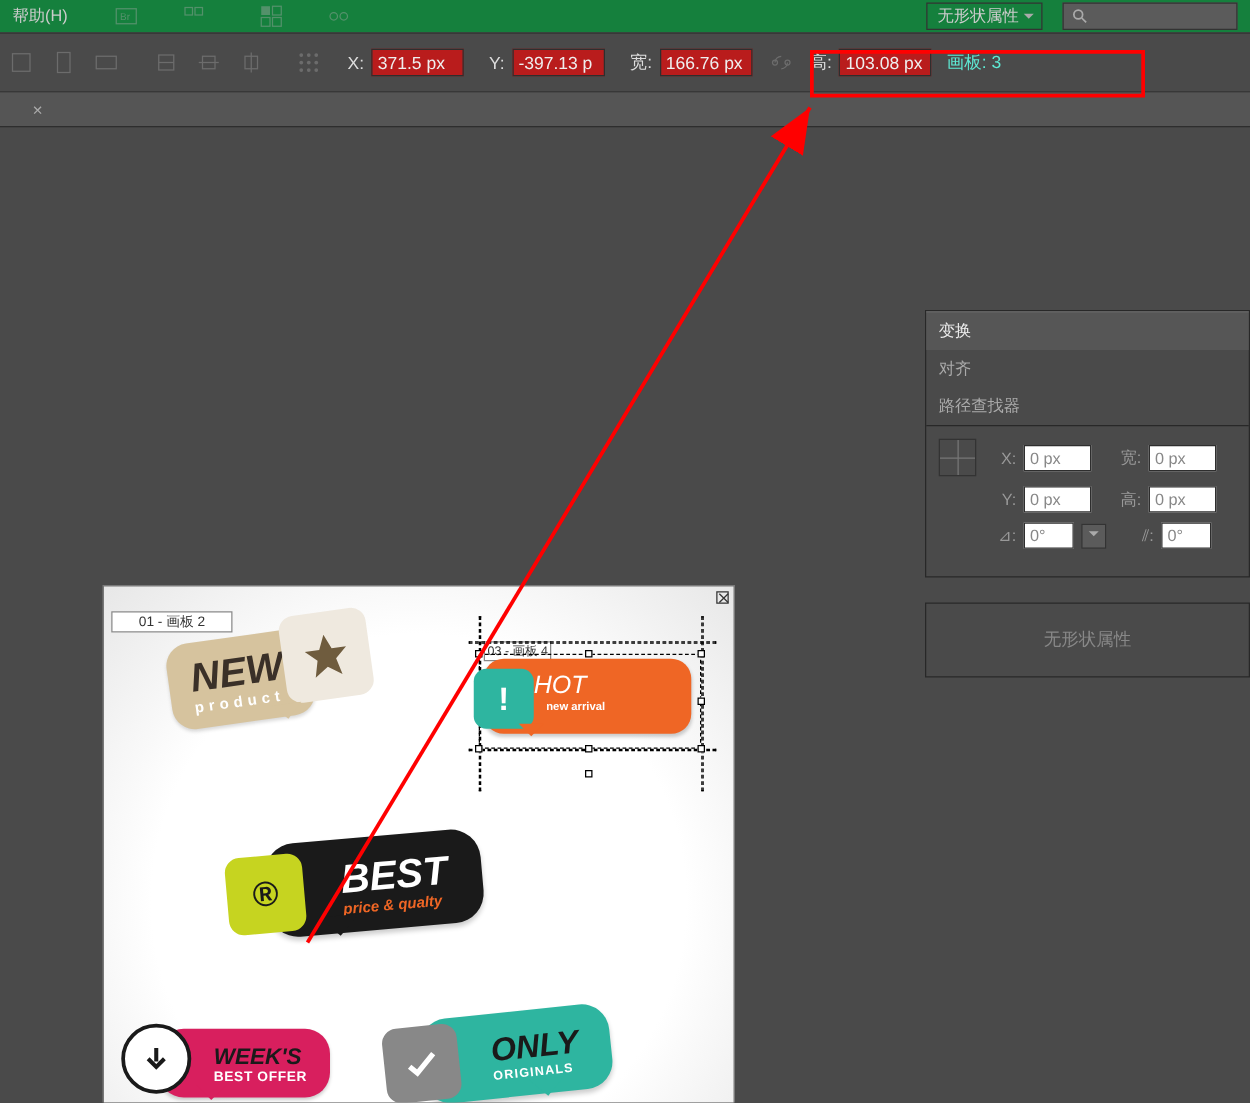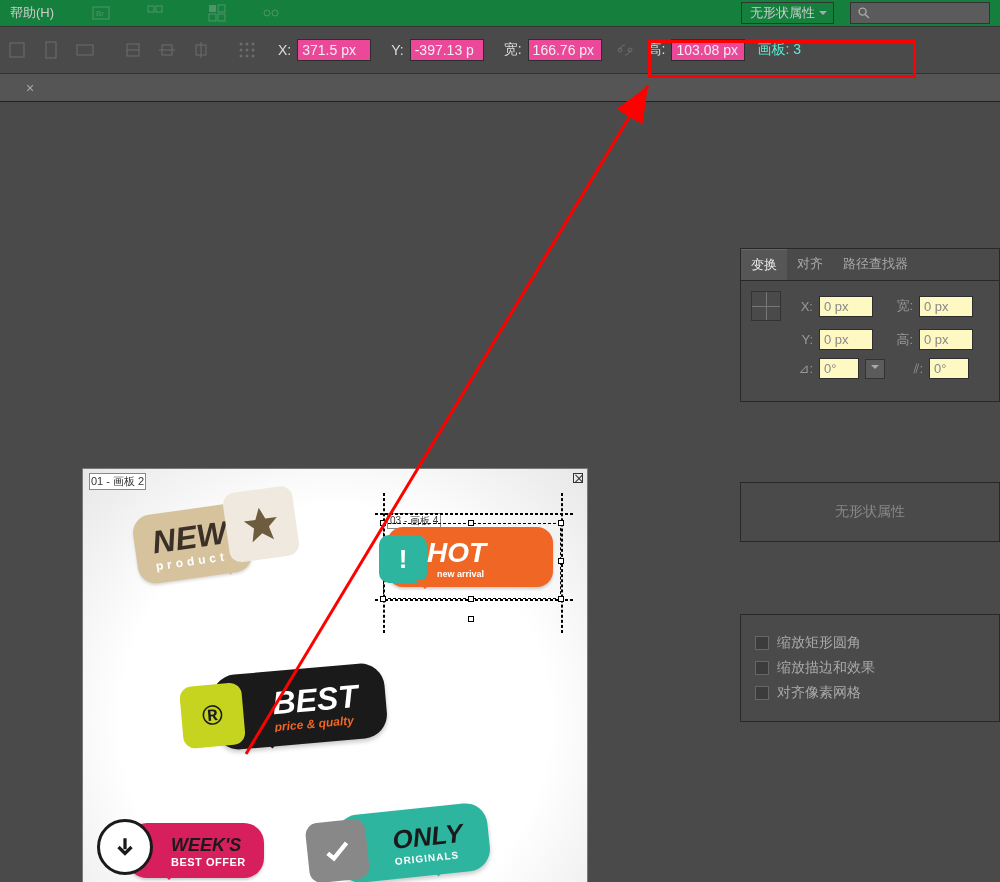--- a/index.html
+++ b/index.html
@@ -9,48 +9,48 @@
 .top-bar .help { margin-right: 20px; }
 .top-bar .icon-btn { width: 26px; height: 20px; margin: 0 14px; opacity: 0.7; display:flex; align-items:center; justify-content:center; }
 .top-bar .spacer { flex: 1; }
 .workspace-dd { height: 22px; padding: 0 18px 0 8px; border: 1px solid #333; display: flex; align-items: center; position: relative; margin-right: 16px; }
 .workspace-dd::after { content: ""; position: absolute; right: 6px; top: 8px; border: 4px solid transparent; border-top-color: #aaa; }
 .search-box { width: 140px; height: 22px; background: #5b5b5b; border: 1px solid #333; display: flex; align-items: center; padding: 0 6px; }
 
 .control-bar { height: 48px; background: #4a4a4a; border-top: 1px solid #333; border-bottom: 1px solid #333; display: flex; align-items: center; padding: 0 4px; font-size: 14px; color: #ddd; gap: 6px; }
 .control-bar .group-icons { display:flex; gap:8px; align-items:center; }
 .ctrl-icon { width: 26px; height: 26px; opacity: 0.6; display:flex; align-items:center; justify-content:center; }
-.val-box { background: #ec4899; border: 1px solid #2e2e2e; padding: 2px 4px; min-width: 74px; color: #efefef; font-size: 14px; }
+.val-box { background: #b91c1c; border: 1px solid #2e2e2e; padding: 2px 4px; min-width: 74px; color: #efefef; font-size: 14px; }
 .artboard-info { color: #5eead4; padding-left: 6px; }
 
 .doc-tab { height: 28px; background: #555; border-bottom: 1px solid #222; display: flex; align-items: center; padding: 0 12px; color: #ddd; font-size: 14px; }
 .doc-tab .close-x { margin-left: 14px; font-size: 14px; color: #aaa; cursor: pointer; }
 
 .workspace { position: absolute; top: 102px; left: 0; right: 0; bottom: 0; background: #4a4a4a; }
 
 .canvas { position: absolute; left: 82px; top: 366px; width: 506px; height: 506px; background: radial-gradient(ellipse at center, #fff 60%, #e7e7e7 100%); border: 1px solid #7a7a7a; }
-.canvas .label { position: absolute; left: 6px; top: 4px; font-size: 11px; color: #333; border: 1px solid #888; padding: 0 1px; background: #fff; }
+.canvas .label { position: absolute; left: 6px; top: 20px; font-size: 11px; color: #333; border: 1px solid #888; padding: 0 21px; background: #fff; }
 .canvas .close-sq { position: absolute; right: 4px; top: 4px; width: 10px; height: 10px; border: 1px solid #333; }
 .canvas .close-sq::before, .canvas .close-sq::after { content:""; position:absolute; left:0; top:4px; width:10px; height:1px; background:#333; }
 .canvas .close-sq::before { transform: rotate(45deg);} .canvas .close-sq::after{ transform: rotate(-45deg);}
 
 .badge { position: absolute; }
 .new-badge { left: 52px; top: 40px; transform: rotate(-8deg); }
 .new-body { background: #d6c39e; border-radius: 18px; padding: 14px 22px 10px 18px; position: relative; box-shadow: 0 2px 3px rgba(0,0,0,0.15); }
 .new-body::after { content:""; position:absolute; right:12px; bottom:-14px; border:12px solid transparent; border-top-color:#d6c39e; }
 .new-star { position:absolute; right:-48px; top:-10px; width:70px; height:70px; background:#efe9df; border-radius:12px; display:flex; align-items:center; justify-content:center; }
 .new-star svg { fill:#6f5c3e; }
 .new-title { font-size: 32px; font-weight: 900; font-style:italic; color:#3a3028; line-height:0.9;}
 .new-sub { font-size: 12px; font-weight:700; letter-spacing:4px; color:#fff; margin-top:2px;}
 
 .hot-sel { position:absolute; left:292px; top:44px; width: 200px; height: 120px; }
 .dash { border: 1px dashed #000; position:absolute; }
 .hot-body { background:#ef6625; border-radius:16px; padding:10px 16px 8px 40px; position:relative; left:12px; top:14px; width:166px; height:60px; box-shadow:0 2px 3px rgba(0,0,0,0.2);}
 .hot-body::after {content:"";position:absolute;left:28px;bottom:-12px;border:10px solid transparent;border-top-color:#ef6625;}
-.hot-title { font-size:28px; font-weight:700; font-style:italic; color:#fff; }
+.hot-title { font-size:20px; font-weight:400; font-style:italic; color:#fff; }
 .hot-sub { font-size:9px; font-weight:700; color:#fff;padding-left:10px; }
 .hot-exc { position:absolute; left:-8px; top:8px; width:48px; height:48px; background:#2eb5a0; border-radius:10px; display:flex; align-items:center; justify-content:center; color:#fff; font-size:26px; font-weight:900;}
 .sel-handle { width:6px; height:6px; border:1px solid #000; background:#fff; position:absolute; }
 .art-lbl { position:absolute; left:12px; top:0px; font-size:10px; color:#333; border:1px solid #888; padding:0 2px; background:#fff;}
 
 .best-badge { left:130px; top:200px; }
 .best-body { background:#1a1a1a; border-radius:24px; padding:18px 28px 12px 60px; transform:rotate(-5deg); box-shadow:0 3px 4px rgba(0,0,0,0.2); position:relative;}
 .best-body::after{content:"";position:absolute;left:40px;bottom:-18px;border:16px solid transparent;border-top-color:#1a1a1a;}
 .best-title{font-size:32px;font-weight:900;font-style:italic;color:#fff;line-height:0.9;}
 .best-sub{font-size:12px;font-weight:700;font-style:italic;color:#ef6625;margin-top:2px;}
@@ -65,27 +65,27 @@
 
 .only-badge { left:254px; top:340px; }
 .only-body { background:#2eb5a0; border-radius:22px; padding:14px 26px 12px 56px; transform:rotate(-6deg); box-shadow:0 3px 4px rgba(0,0,0,0.2); position:relative;}
 .only-body::after{content:"";position:absolute;right:40px;bottom:-16px;border:14px solid transparent;border-top-color:#2eb5a0;}
 .only-title{font-size:26px;font-weight:900;font-style:italic;color:#1a1a1a;}
 .only-sub{font-size:10px;font-weight:700;color:#fff;letter-spacing:1px;}
 .only-chk{position:absolute;left:-30px;top:4px;width:60px;height:60px;background:#888;border-radius:12px;display:flex;align-items:center;justify-content:center;}
 
 .panel { position:absolute; right:0; width:260px; background:#4a4a4a; border:1px solid #282828; }
 .panel-top { top:146px; }
-.panel-tabs { display:flex; border-bottom:1px solid #282828; }
+.panel-tabs { display:flex; border-bottom:1px solid #282828;flex-direction:column; }
 .panel-tab { padding:6px 10px; font-size:13px; color:#aaa; }
 .panel-tab.active { background:#565656; color:#eee; border-top:1px solid #666; }
 .panel-body { padding:10px 10px 14px 10px; font-size:13px; color:#aaa; }
 .panel-row { display:flex; align-items:center; gap:6px; margin-bottom:8px; }
 .panel-row .lab { width:20px; text-align:right; color:#999; }
-.pval { background:#fef9c3; border:1px solid #2e2e2e; padding:2px 4px; width:54px; color:#888; }
+.pval { background:#ffffff; border:1px solid #2e2e2e; padding:2px 4px; width:54px; color:#888; }
 .panel-ref { width:30px; height:30px; border:1px solid #333; margin-right:6px; position:relative;}
 .panel-ref::before,.panel-ref::after{content:"";position:absolute;background:#777;}
 .panel-ref::before{left:0;right:0;top:50%;height:1px;}
 .panel-ref::after{top:0;bottom:0;left:50%;width:1px;}
 
 .panel-noshape { top:380px; height:60px; display:flex; align-items:center; justify-content:center; color:#888; font-size:14px; }
 
 .panel-checks { top:512px; padding:12px 14px; }
 .chk-row { display:flex; align-items:center; gap:8px; margin:7px 0; color:#aaa; font-size:14px;}
 .chk-box { width:14px; height:14px; border:1px solid #666; background:#3c3c3c;}
@@ -328,34 +328,20 @@
         <span class="lab">⫽:</span>
         <span class="pval" style="width:40px">0°</span>
       </div>
     </div>
   </div>
 
   <div class="panel panel-noshape">
     <span>无形状属性</span>
   </div>
 
-  <div class="panel panel-checks">
-    <div class="chk-row">
-        <span class="chk-box"></span>
-        <span>缩放矩形圆角</span>
-      </div>
-    <div class="chk-row">
-        <span class="chk-box"></span>
-        <span>缩放描边和效果</span>
-      </div>
-    <div class="chk-row">
-        <span class="chk-box"></span>
-        <span>对齐像素网格</span>
-      </div>
-  </div>
 
 </div>
 
 <div class="red-box" style="left:648px; top:40px; width:268px; height:38px;"></div>
 <svg class="red-arrow" style="left:0;top:0;width:1000px;height:882px;position:absolute;">
   <defs>
       <marker id="ah" markerWidth="14" markerHeight="14" refX="12" refY="5" orient="auto">
         <path d="M0,0 L12,5 L0,10 Z" fill="red"></path>
       </marker>
     </defs>

